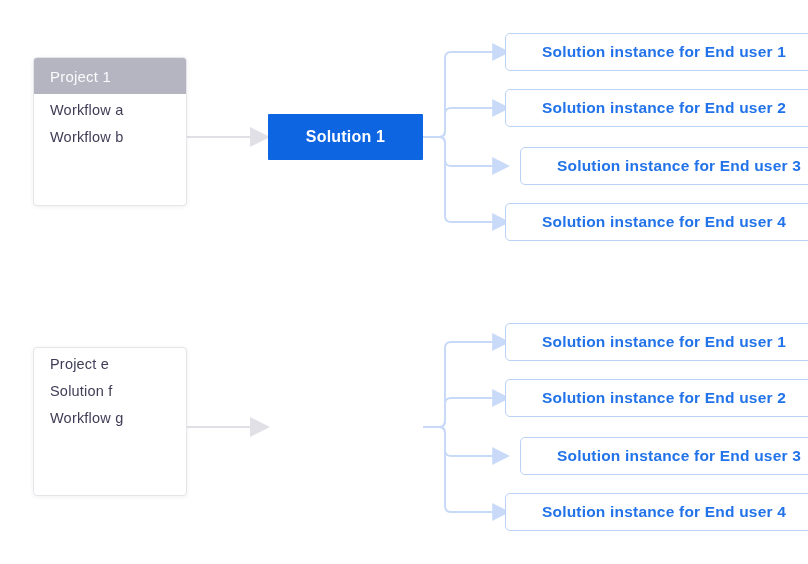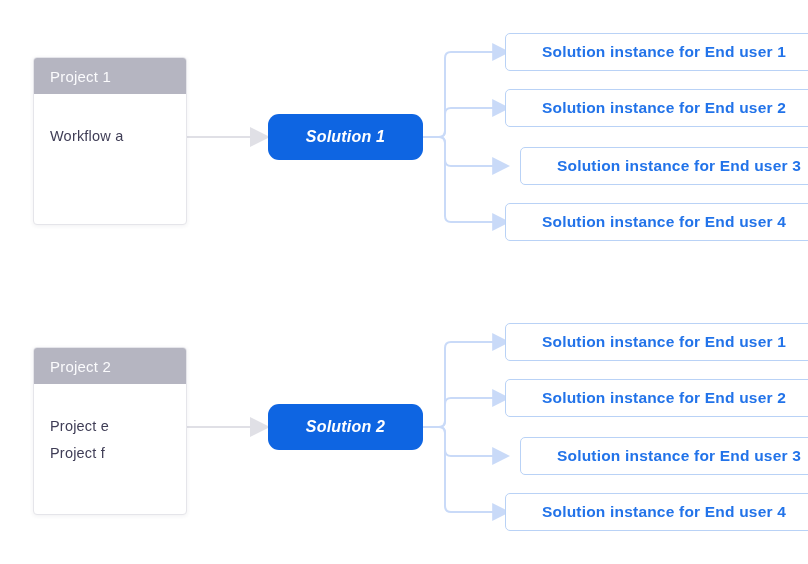--- a/index.html
+++ b/index.html
@@ -32,49 +32,49 @@
   }
   .conn-blue{fill:none;stroke:var(--connector-blue);stroke-width:2;marker-end:url(#arrow-blue);}
   .conn-gray{fill:none;stroke:var(--connector-gray);stroke-width:2;marker-end:url(#arrow-gray);}
   .arrow-blue-head{fill:var(--connector-blue);}
   .arrow-gray-head{fill:var(--connector-gray);}
   .group{position:absolute;left:0;width:808px;height:274px;}
   .group.g1{top:0;}
   .group.g2{top:290px;}
 
   .project-box{
-    position:absolute;left:33px;top:57px;width:154px;height:168px;
+    position:absolute;left:33px;top:57px;width:154px;height:149px;
     background:var(--project-bg);
     border:1px solid var(--project-border);
     border-radius:4px;
     box-shadow:0 1px 4px rgba(40,40,70,0.07);
   }
   .project-header{
     height:36px;
     background:var(--project-header-bg);
     color:var(--project-header-text);
     border-radius:3px 3px 0 0;
     display:flex;align-items:center;
     padding-left:16px;
     font-size:15px;letter-spacing:0.2px;
   }
-  .workflow-list{padding:3px 0 0 16px;margin-top:26px;}
+  .workflow-list{padding:3px 0 0 16px;}
   .workflow-item{
     line-height:27px;
     font-size:14.5px;
     color:var(--workflow-text);
     letter-spacing:0.2px;
   }
   .solution-box{
     position:absolute;left:268px;top:114px;width:155px;height:46px;
     background:var(--solution-bg);
     color:var(--solution-text);
-    border-radius:11px;
+    border-radius:1px;
     display:flex;align-items:center;justify-content:center;
-    font-size:16px;font-weight:700;letter-spacing:0.2px;font-style:italic;
+    font-size:16px;font-weight:700;letter-spacing:0.2px;
   }
   .instance-box{
     position:absolute;left:505px;width:318px;height:38px;
     background:var(--instance-bg);
     border:1.5px solid var(--instance-border);
     border-radius:5px;
     display:flex;align-items:center;justify-content:center;
     color:var(--instance-text);
     font-size:15.5px;font-weight:600;letter-spacing:0.2px;
   }
@@ -111,37 +111,37 @@
     <path class="conn-blue" d="M423,427 L439,427 Q445,427 445,421 L445,404 Q445,398 451,398 L494,398"></path>
     <path class="conn-blue" d="M423,427 L439,427 Q445,427 445,433 L445,450 Q445,456 451,456 L494,456"></path>
     <path class="conn-blue" d="M423,427 L439,427 Q445,427 445,433 L445,506 Q445,512 451,512 L494,512"></path>
   </svg>
 
   <div class="group g1">
     <div class="project-box">
       <div class="project-header">Project 1</div>
       <div class="workflow-list">
         <div class="workflow-item">Workflow a</div>
+        <div class="workflow-item">Workflow b</div>
       </div>
     </div>
     <div class="solution-box">Solution 1</div>
     <div class="instance-box i1">Solution instance for End user 1</div>
     <div class="instance-box i2">Solution instance for End user 2</div>
     <div class="instance-box i3">Solution instance for End user 3</div>
     <div class="instance-box i4">Solution instance for End user 4</div>
   </div>
 
   <div class="group g2">
     <div class="project-box">
-      <div class="project-header">Project 2</div>
       <div class="workflow-list">
         <div class="workflow-item">Project e</div>
-        <div class="workflow-item">Project f</div>
+        <div class="workflow-item">Solution f</div>
+        <div class="workflow-item">Workflow g</div>
       </div>
     </div>
-    <div class="solution-box">Solution 2</div>
     <div class="instance-box i1">Solution instance for End user 1</div>
     <div class="instance-box i2">Solution instance for End user 2</div>
     <div class="instance-box i3">Solution instance for End user 3</div>
     <div class="instance-box i4">Solution instance for End user 4</div>
   </div>
 
 </div>
 
 </body></html>

